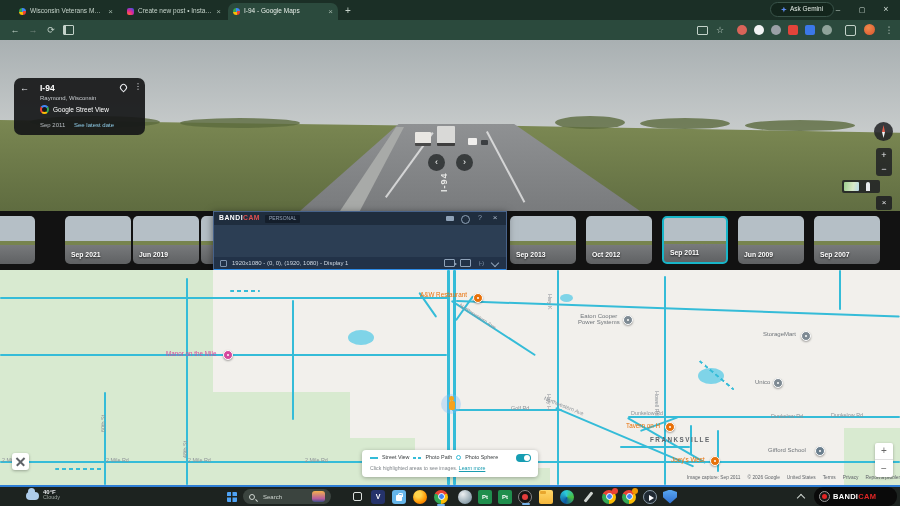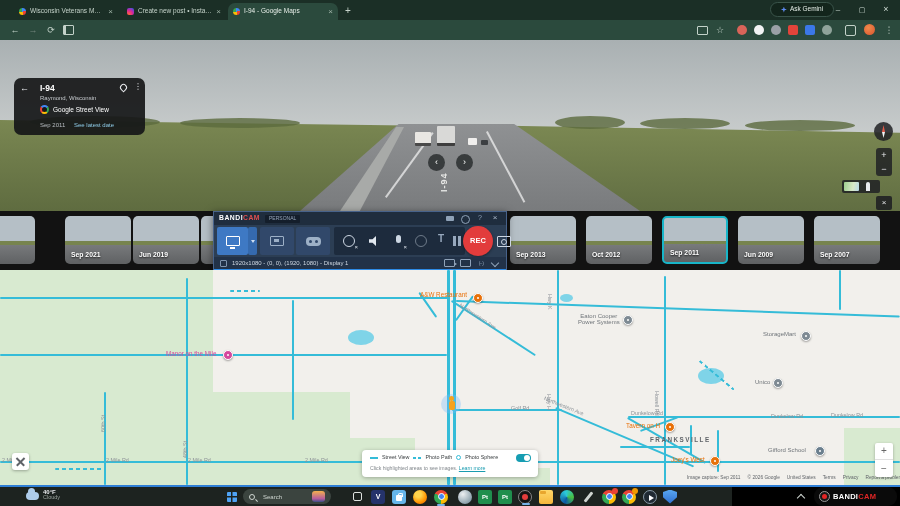--- a/index.html
+++ b/index.html
@@ -214,21 +214,21 @@
     display:flex;align-items:center;justify-content:center;}
   .mzin{top:0;border-bottom:1px solid #e0e0e0;} .mzout{top:17px;}
   .mzin::before{content:"+";} .mzout::before{content:"−";}
   #footprint{position:absolute;left:12px;top:183px;width:17px;height:17px;background:#fff;border-radius:3px;
     box-shadow:0 1px 3px rgba(0,0,0,.3);}
   #footprint::before{content:"";position:absolute;left:3px;top:8px;width:11px;height:1.5px;background:#5f6368;transform:rotate(45deg);}
   #footprint::after{content:"";position:absolute;left:3px;top:8px;width:11px;height:1.5px;background:#5f6368;transform:rotate(-45deg);}
 
   
   #blue-line{position:absolute;left:0;top:485px;width:900px;height:2px;background:var(--taskbar_blue_line);}
-  #taskbar{position:absolute;left:0;top:487px;width:732px;height:19px;background:#1d2320;}
+  #taskbar{position:absolute;left:0;top:487px;width:900px;height:19px;background:#1d2320;}
   #weather{position:absolute;left:26px;top:2px;display:flex;align-items:center;gap:4px;color:#e8eaed;}
   .cloud{width:13px;height:8px;background:#aeccea;border-radius:5px;position:relative;margin-top:3px;}
   .cloud::before{content:"";position:absolute;left:2px;top:-4px;width:7px;height:7px;background:#aeccea;border-radius:50%;}
   #weather .wt{font-size:6px;font-weight:bold;} #weather .wd{font-size:5.5px;color:#9aa29d;}
   .ti{position:absolute;top:2.5px;width:14px;height:14px;border-radius:3px;display:flex;align-items:center;justify-content:center;}
   .ti .g{font-size:7px;font-weight:bold;color:#fff;}
   .run-dot{display:none;}
   .ti.run .run-dot{display:block;position:absolute;left:3px;bottom:-2.5px;width:8px;height:2px;background:#76b1e8;border-radius:1px;}
   .ti.win{background:transparent;}
   .ti.win::before{content:"";position:absolute;inset:2px;border-radius:1px;
@@ -421,42 +421,20 @@
   <div id="bandicam">
     <div id="bc-title">
       <span class="bc-brand"><span class="b1">BANDI</span><span class="b2">CAM</span></span>
       <span id="bc-badge">PERSONAL</span>
       <span class="sp"></span>
       <span class="bc-tic ti-folder"></span>
       <span class="bc-tic ti-clock"></span>
       <span class="bc-tic ti-help"></span>
       <span class="bc-tic ti-close"></span>
     </div>
-    <div id="bc-toolbar">
-      <div class="bc-btn" id="bc-screen">
-          <span class="i-monitor"></span>
-        </div>
-      <div class="bc-btn" id="bc-screen-dd"></div>
-      <div class="bc-btn" id="bc-device">
-          <span class="i-device"></span>
-        </div>
-      <div class="bc-btn" id="bc-game">
-          <span class="i-gamepad"></span>
-        </div>
-      <div id="bc-group">
-        <span class="bc-sic i-webcam"></span>
-        <span class="bc-sic i-speaker"></span>
-        <span class="bc-sic i-mic"></span>
-        <span class="bc-sic i-webcam2"></span>
-        <span class="bc-sic i-text"></span>
-        <span class="bc-sic i-pause"></span>
-      </div>
-      <div id="bc-rec">REC</div>
-      <span id="bc-cam"></span>
-    </div>
     <div id="bc-status">
       <span id="bc-check"></span>
       <span id="bc-res">1920x1080 - (0, 0), (1920, 1080) - Display 1</span>
       <span class="sp"></span>
       <span class="bc-mic2 cam"></span>
       <span class="bc-mic2"></span>
       <span class="bc-dash"></span>
       <span class="bc-chev"></span>
     </div>
     <div id="bc-line"></div>

